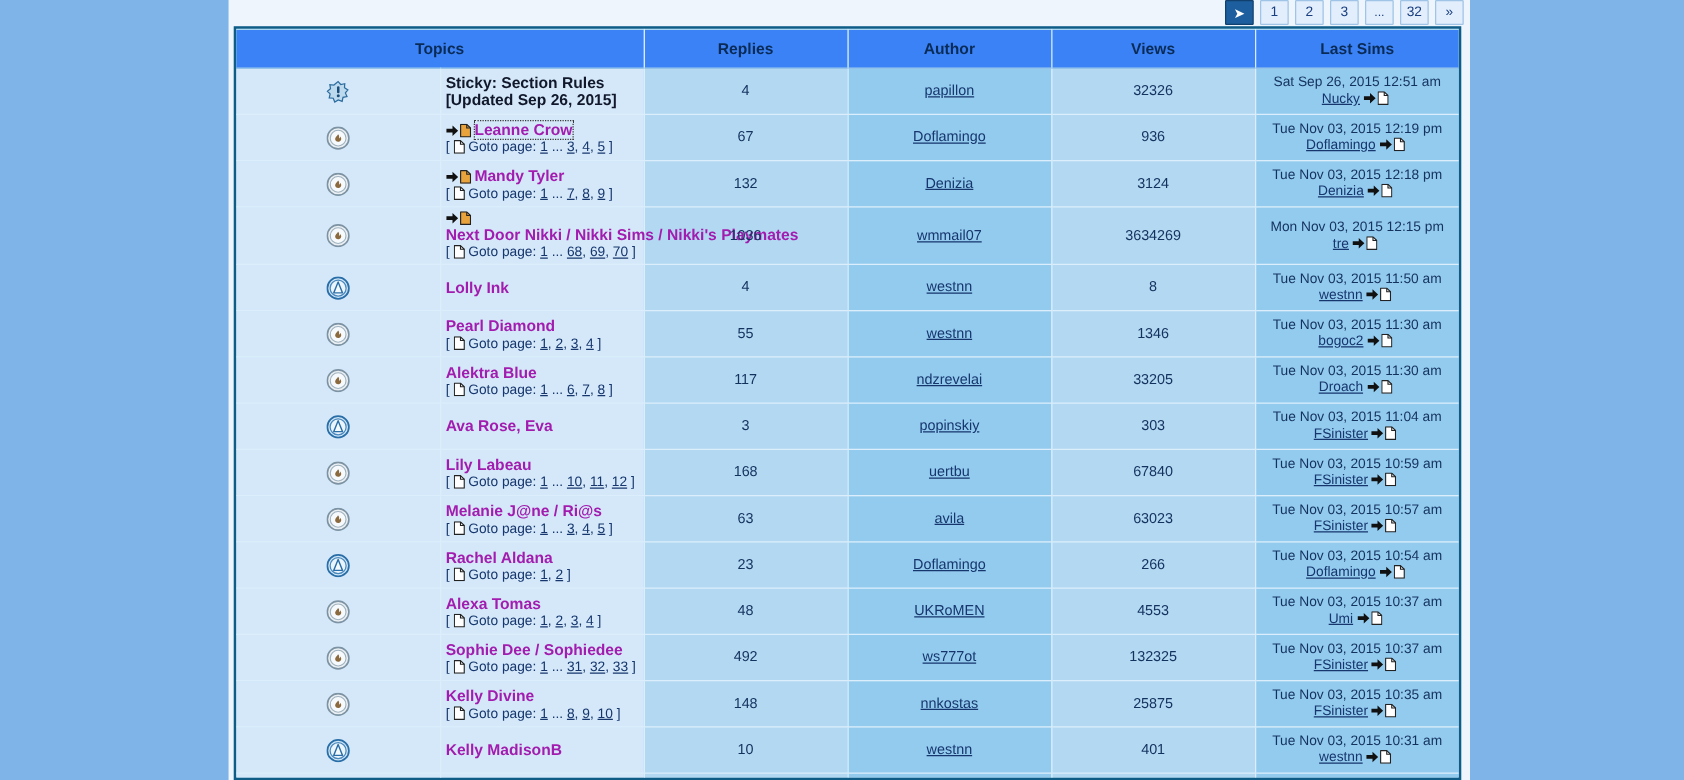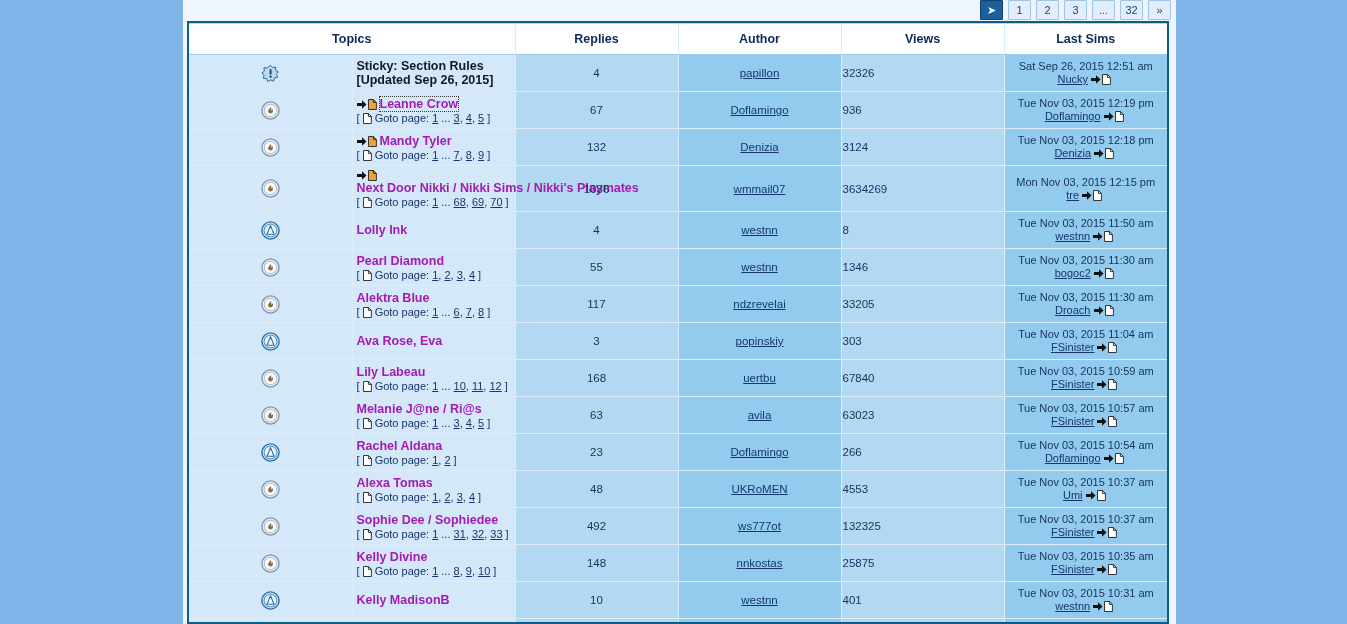--- a/index.html
+++ b/index.html
@@ -57,38 +57,38 @@
     background: #bfe0f5;
     overflow: hidden;
   }
   table.forum {
     border-collapse: collapse;
     width: 978px;
     table-layout: fixed;
     font-size: 11.5px;
   }
   table.forum th {
-    background: #ffffff;
+    background: #3b82f6;
     color: #0b2b57;
     font-size: 12.5px; font-weight: bold;
     height: 28px;
     border-right: 1px solid #d8ecfa;
     border-bottom: 1px solid #9fcbe8;
     border-top: 1px solid #a9d6f2;
   }
   table.forum th:last-child { border-right: none; }
 
   td { border-bottom: 1px solid #dceefb; border-right: 1px solid #dceefb; vertical-align: middle; }
   td:last-child { border-right: none; }
 
   .c-icon   { width: 30px;  background: #d4e8f9; text-align: center; }
   .c-topic  { background: #d4e8f9; padding-left: 2px; }
   .c-rep    { width: 63px;  background: #b2d8f2; text-align: center; color: #14325e; font-size: 11.5px; }
   .c-auth   { width: 104px; background: #93cbef; text-align: center; }
-  .c-views  { width: 62px;  background: #b2d8f2; text-align: left; color: #14325e; font-size: 11.5px; }
+  .c-views  { width: 62px;  background: #b2d8f2; text-align: center; color: #14325e; font-size: 11.5px; }
   .c-last   { width: 180px; background: #93cbef; text-align: center; color: #14325e; font-size: 11px; line-height: 13px; }
 
   .c-auth a, .c-last a {
     color: #16366d; text-decoration: underline; font-size: 11.5px; text-align: center;
   }
   .c-last .lp-user { font-size: 11px; }
 
   .topic-title {
     color: #a21caf; font-weight: bold; font-size: 12.5px;
     text-decoration: none; white-space: nowrap;

